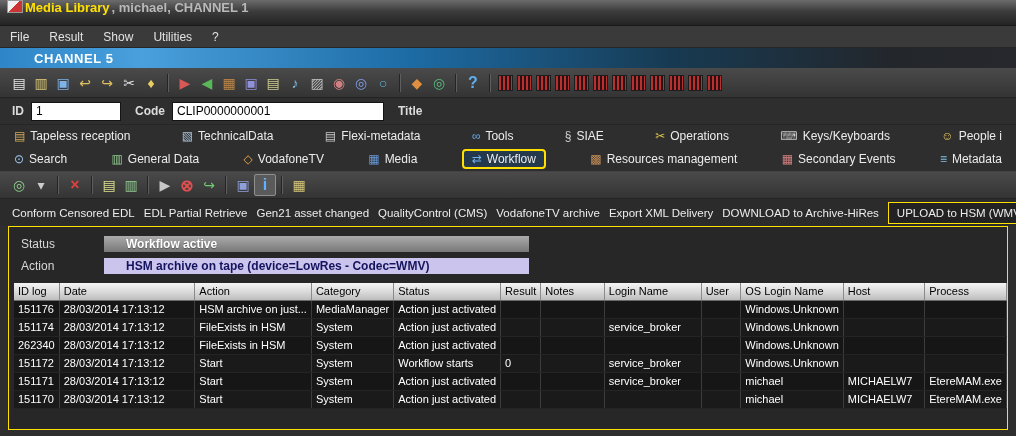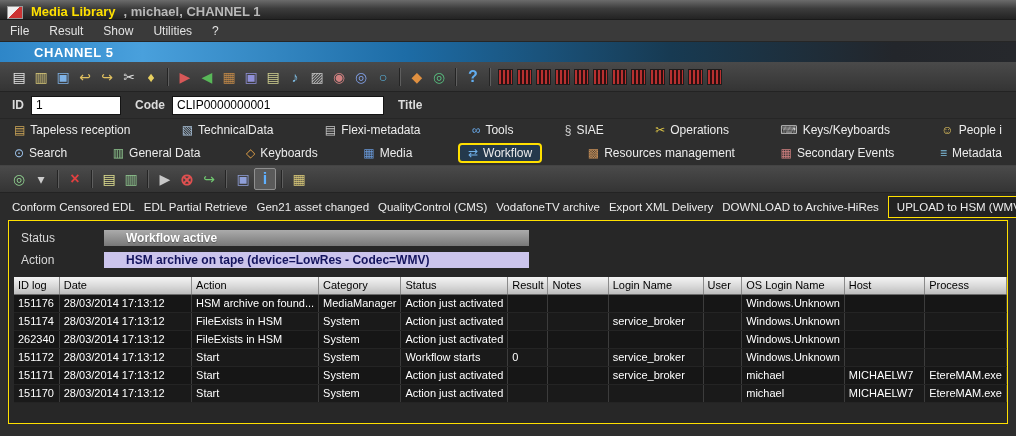--- a/index.html
+++ b/index.html
@@ -6,21 +6,21 @@
   html, body { width: 1016px; height: 436px; overflow: hidden; }
   body {
     background: #2e2e2e;
     font-family: "Liberation Sans", sans-serif;
     color: #ddd;
     position: relative;
   }
 
   
   .titlebar {
-    height: 20px; display: flex; align-items: flex-end; gap: 8px; padding: 0 7px;
+    height: 26px; display: flex; align-items: flex-start; gap: 2px; padding: 0 7px;
     background: linear-gradient(#6b6b6b, #3c3c3c 45%, #232323);
     border-bottom: 1px solid #1a1a1a;
   }
   .app-icon { width: 16px; height: 13px; border: 1px solid #999;
     background: linear-gradient(135deg, #f0f0f0 45%, #cc3333 45%); flex: none; }
   .title-app { font-size: 13px; font-weight: bold; color: #ffe000; }
   .title-rest { font-size: 13px; font-weight: bold; color: #b9b9b9; }
 
   
   .menubar { height: 22px; display: flex; align-items: center; gap: 20px; padding: 0 10px;
@@ -198,21 +198,21 @@
     <div class="tab">
       <span class="tab-icon" style="color: rgb(159, 198, 239);">⊙</span>
       <span class="tab-label">Search</span>
     </div>
     <div class="tab">
       <span class="tab-icon" style="color: rgb(144, 200, 144);">▥</span>
       <span class="tab-label">General Data</span>
     </div>
     <div class="tab">
       <span class="tab-icon" style="color: rgb(224, 160, 72);">◇</span>
-      <span class="tab-label">Keyboards</span>
+      <span class="tab-label">VodafoneTV</span>
     </div>
     <div class="tab">
       <span class="tab-icon" style="color: rgb(104, 152, 216);">▦</span>
       <span class="tab-label">Media</span>
     </div>
     <div class="tab selected">
       <span class="tab-icon" style="color: rgb(111, 176, 232);">⇄</span>
       <span class="tab-label">Workflow</span>
     </div>
     <div class="tab">
@@ -296,21 +296,21 @@
           <th>User</th>
           <th>OS Login Name</th>
           <th>Host</th>
           <th>Process</th>
         </tr>
       </thead>
       <tbody>
         <tr>
           <td>151176</td>
           <td>28/03/2014 17:13:12</td>
-          <td>HSM archive on found...</td>
+          <td>HSM archive on just...</td>
           <td>MediaManager</td>
           <td>Action just activated</td>
           <td></td>
           <td></td>
           <td></td>
           <td></td>
           <td>Windows.Unknown</td>
           <td></td>
           <td></td>
         </tr>

